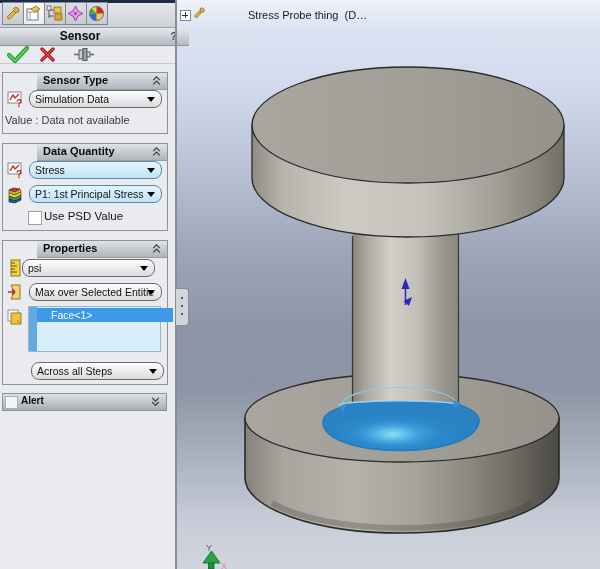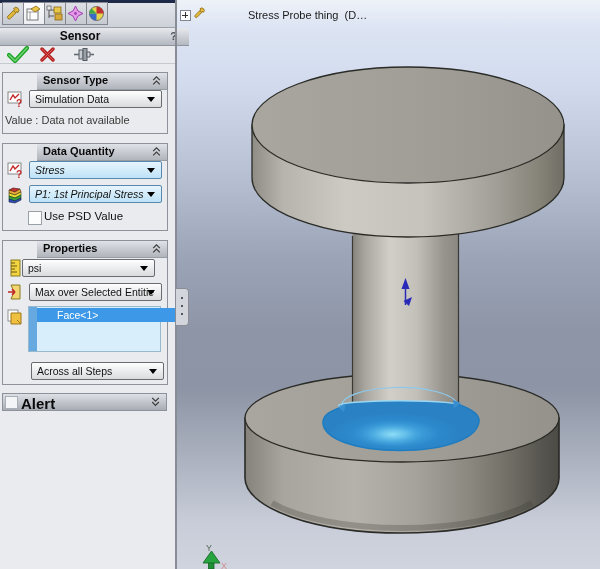--- a/index.html
+++ b/index.html
@@ -12,22 +12,22 @@
   .tab{position:absolute;top:2px;width:20px;height:21px;background:linear-gradient(#dde0e5,#c6cad1);border:1px solid #848790;}
   .tab.active{background:linear-gradient(#fbfcfd,#eceef1);}
   .tab svg{position:absolute;left:1px;top:2px;}
   #sensorbar{left:0;top:28px;width:189px;height:17px;background:linear-gradient(#e6e8ec,#b4b8c0);border-bottom:1px solid #8f939b;}
   #sensorbar .t{position:absolute;left:0;top:1px;width:160px;text-align:center;font-size:12px;font-weight:bold;color:#0a0a0a;}
   #sensorbar .q{position:absolute;right:12px;top:2px;font-size:11px;font-weight:bold;color:#4a4e55;}
   .group{position:absolute;left:2px;width:164px;border:1px solid #8e9199;background:#e9ebee;}
   .ghead{height:16px;background:linear-gradient(#dfe2e7,#b0b4bb);border-bottom:1px solid #989ca3;position:relative;margin-left:34px;}
   .ghead .gt{position:absolute;left:6px;top:1px;font-size:11px;font-weight:bold;color:#0a0a0a;}
   .chev{position:absolute;right:6px;top:3px;width:9px;height:10px;}
-  .dd{position:absolute;height:16px;border:1px solid #686b70;border-radius:2px;background:linear-gradient(#fefefe,#d9dbdd);font-size:10.5px;color:#111;line-height:16px;padding-left:5px;width:126px;white-space:nowrap;overflow:hidden;}
-  .dd.blue{background:linear-gradient(#e7f5fd,#bee2f7);border-color:#5a87ad;font-style:italic;}
+  .dd{position:absolute;height:16px;border:1px solid #686b70;border-radius:8px;background:linear-gradient(#fefefe,#d9dbdd);font-size:10.5px;color:#111;line-height:16px;padding-left:5px;width:126px;white-space:nowrap;overflow:hidden;}
+  .dd.blue{background:linear-gradient(#e7f5fd,#bee2f7);border-color:#5a87ad;}
   .dd .ar{position:absolute;right:6px;top:6px;width:0;height:0;border-left:4px solid transparent;border-right:4px solid transparent;border-top:5px solid #000;}
   .icon16{position:absolute;width:16px;height:18px;}
   .smalltext{position:absolute;font-size:11px;color:#3a3a3a;}
   
   #viewport{left:177px;top:0;width:423px;height:569px;
     background:linear-gradient(180deg,#eef2f8 0%,#dce4f3 5%,#d2dbee 15%,#b9c2d4 30%,#9ca5b7 45%,#8d95a7 58%,#8c94a5 68%,#aab0bd 80%,#c8cdd9 92%,#cfd4de 100%);}
   #crumb{left:208px;top:9px;font-size:11px;color:#1a1a1a;margin-left:40px;}
 </style>
 </head>
 <body>
@@ -243,27 +243,27 @@
   <path d="M1,9 H8 M8,9 L5,6 M8,9 L5,12" stroke="#c42828" stroke-width="1.6" fill="none"></path>
 </svg>
 <div class="dd" style="left:29px;top:283px;">Max over Selected Entitie<span class="ar"></span></div>
 <svg class="icon16" style="left:6px;top:308px" viewBox="0 0 16 18">
   <rect x="2" y="2" width="10" height="11" fill="#fdfdfd" stroke="#888" stroke-width="0.9"></rect>
   <path d="M5,5 H15 V16 H5 Z" fill="#f0c040" stroke="#a07818" stroke-width="1"></path>
   <path d="M11,12 L15,16" stroke="#a07818" stroke-width="0.9"></path>
 </svg>
 <div class="abs" style="left:28px;top:306px;width:131px;height:44px;background:#d9eefb;border:1px solid #98b8cc;">
   <div class="abs" style="left:0;top:0;width:8px;height:44px;background:#66a8e0;"></div>
-  <div class="abs" style="left:8px;top:1px;width:122px;height:14px;background:#3e98e8;color:#fff;font-size:10.5px;line-height:14px;padding-left:20px;">Face&lt;1&gt;</div>
+  <div class="abs" style="left:8px;top:1px;width:122px;height:14px;background:#3e98e8;color:#fff;font-size:10.5px;line-height:14px;padding-left:14px;">Face&lt;1&gt;</div>
 </div>
 <div class="dd" style="left:31px;top:362px;">Across all Steps<span class="ar"></span></div>
 
 <div class="abs" style="left:2px;top:393px;width:163px;height:16px;background:linear-gradient(#dde0e5,#a8acb4);border:1px solid #8e9199;">
   <div class="abs" style="left:2px;top:2px;width:11px;height:11px;background:#f4f5f7;border:1px solid #aab0b8;"></div>
-  <div class="abs" style="left:18px;top:1px;font-size:15px;font-weight:bold;color:#0a0a0a;">Alert</div>
+  <div class="abs" style="left:18px;top:1px;font-size:10px;font-weight:bold;color:#0a0a0a;">Alert</div>
   <svg class="abs" style="right:6px;top:3px" width="9" height="10" viewBox="0 0 10 12">
       <path d="M1,1 L5,5 L9,1 M1,6 L5,10 L9,6" fill="none" stroke="#3a3a3a" stroke-width="1.4"></path>
     </svg>
 </div>
 
 <div class="abs" style="left:175px;top:0;width:2px;height:569px;background:#888c94;"></div>
 <div class="abs" style="left:176px;top:288px;width:12px;height:36px;background:#d2d5db;border:1px solid #8a8d95;border-left:none;border-radius:0 4px 4px 0;">
   <div class="abs" style="left:5px;top:8px;width:2px;height:2px;background:#555;"></div>
   <div class="abs" style="left:5px;top:16px;width:2px;height:2px;background:#555;"></div>
   <div class="abs" style="left:5px;top:24px;width:2px;height:2px;background:#555;"></div>

